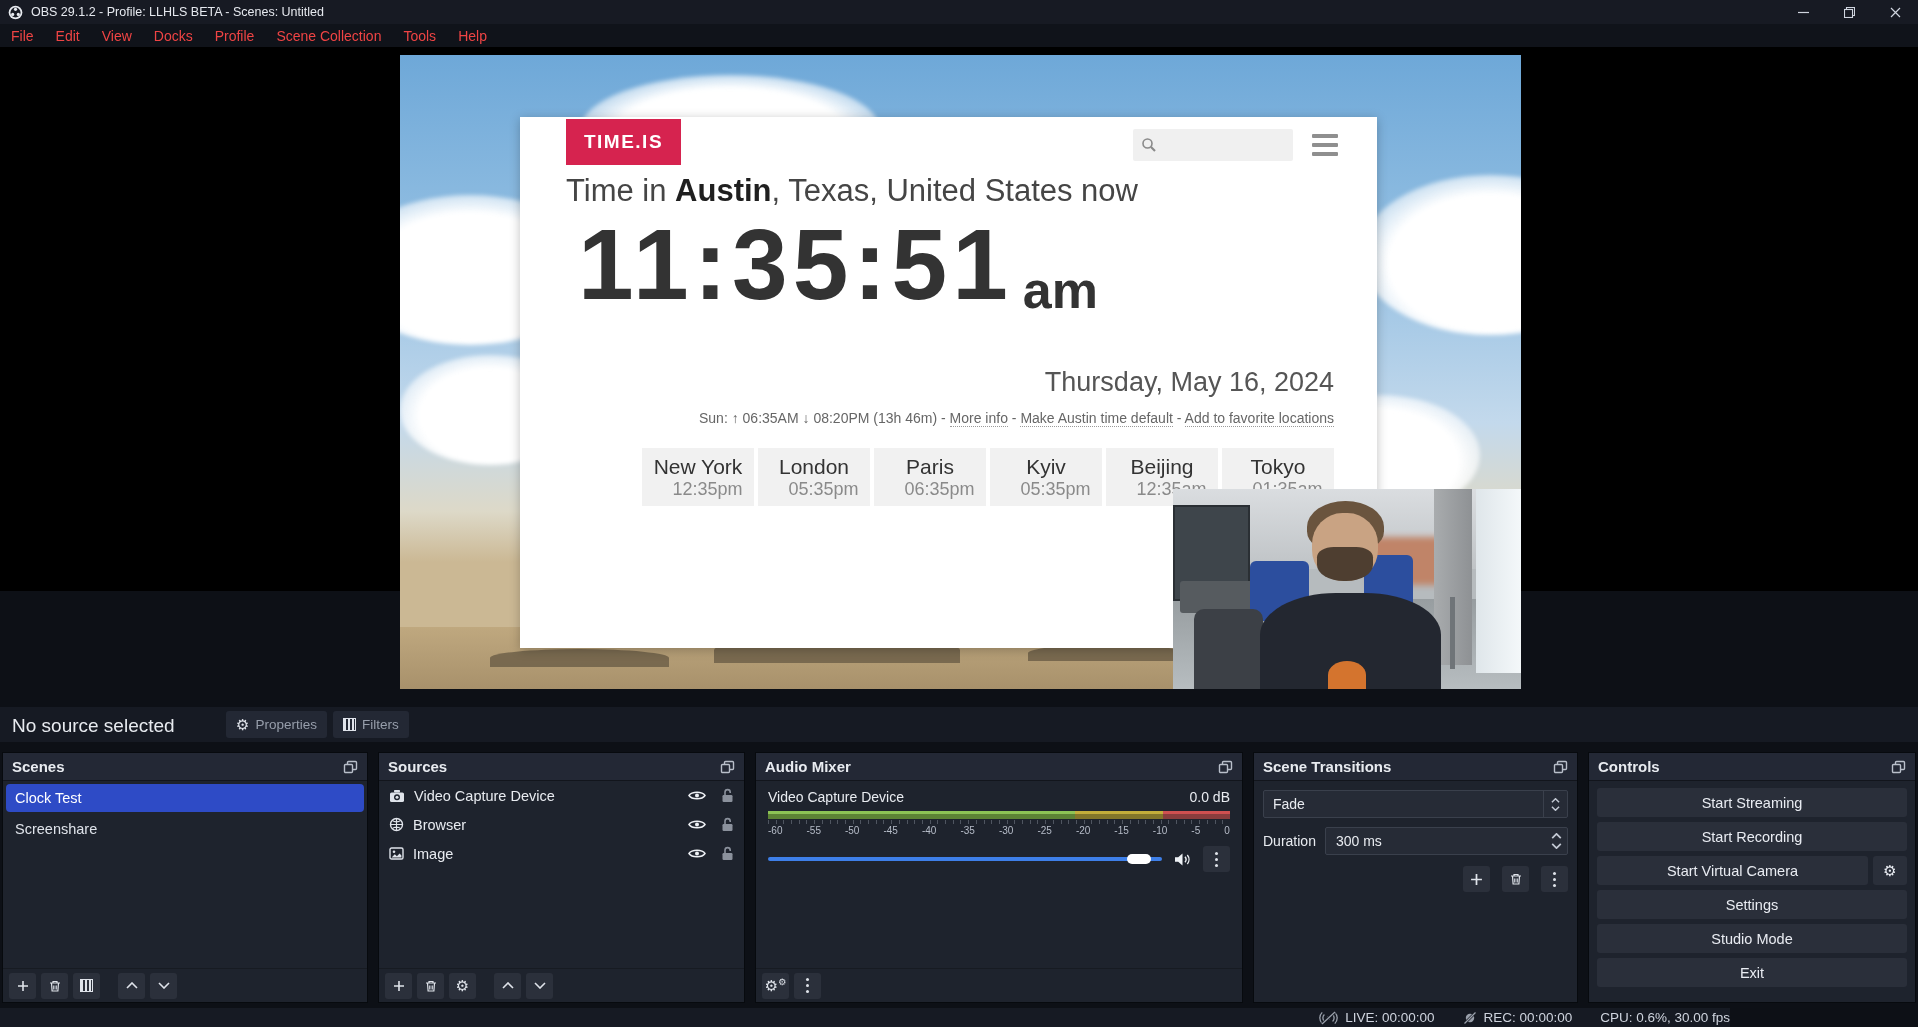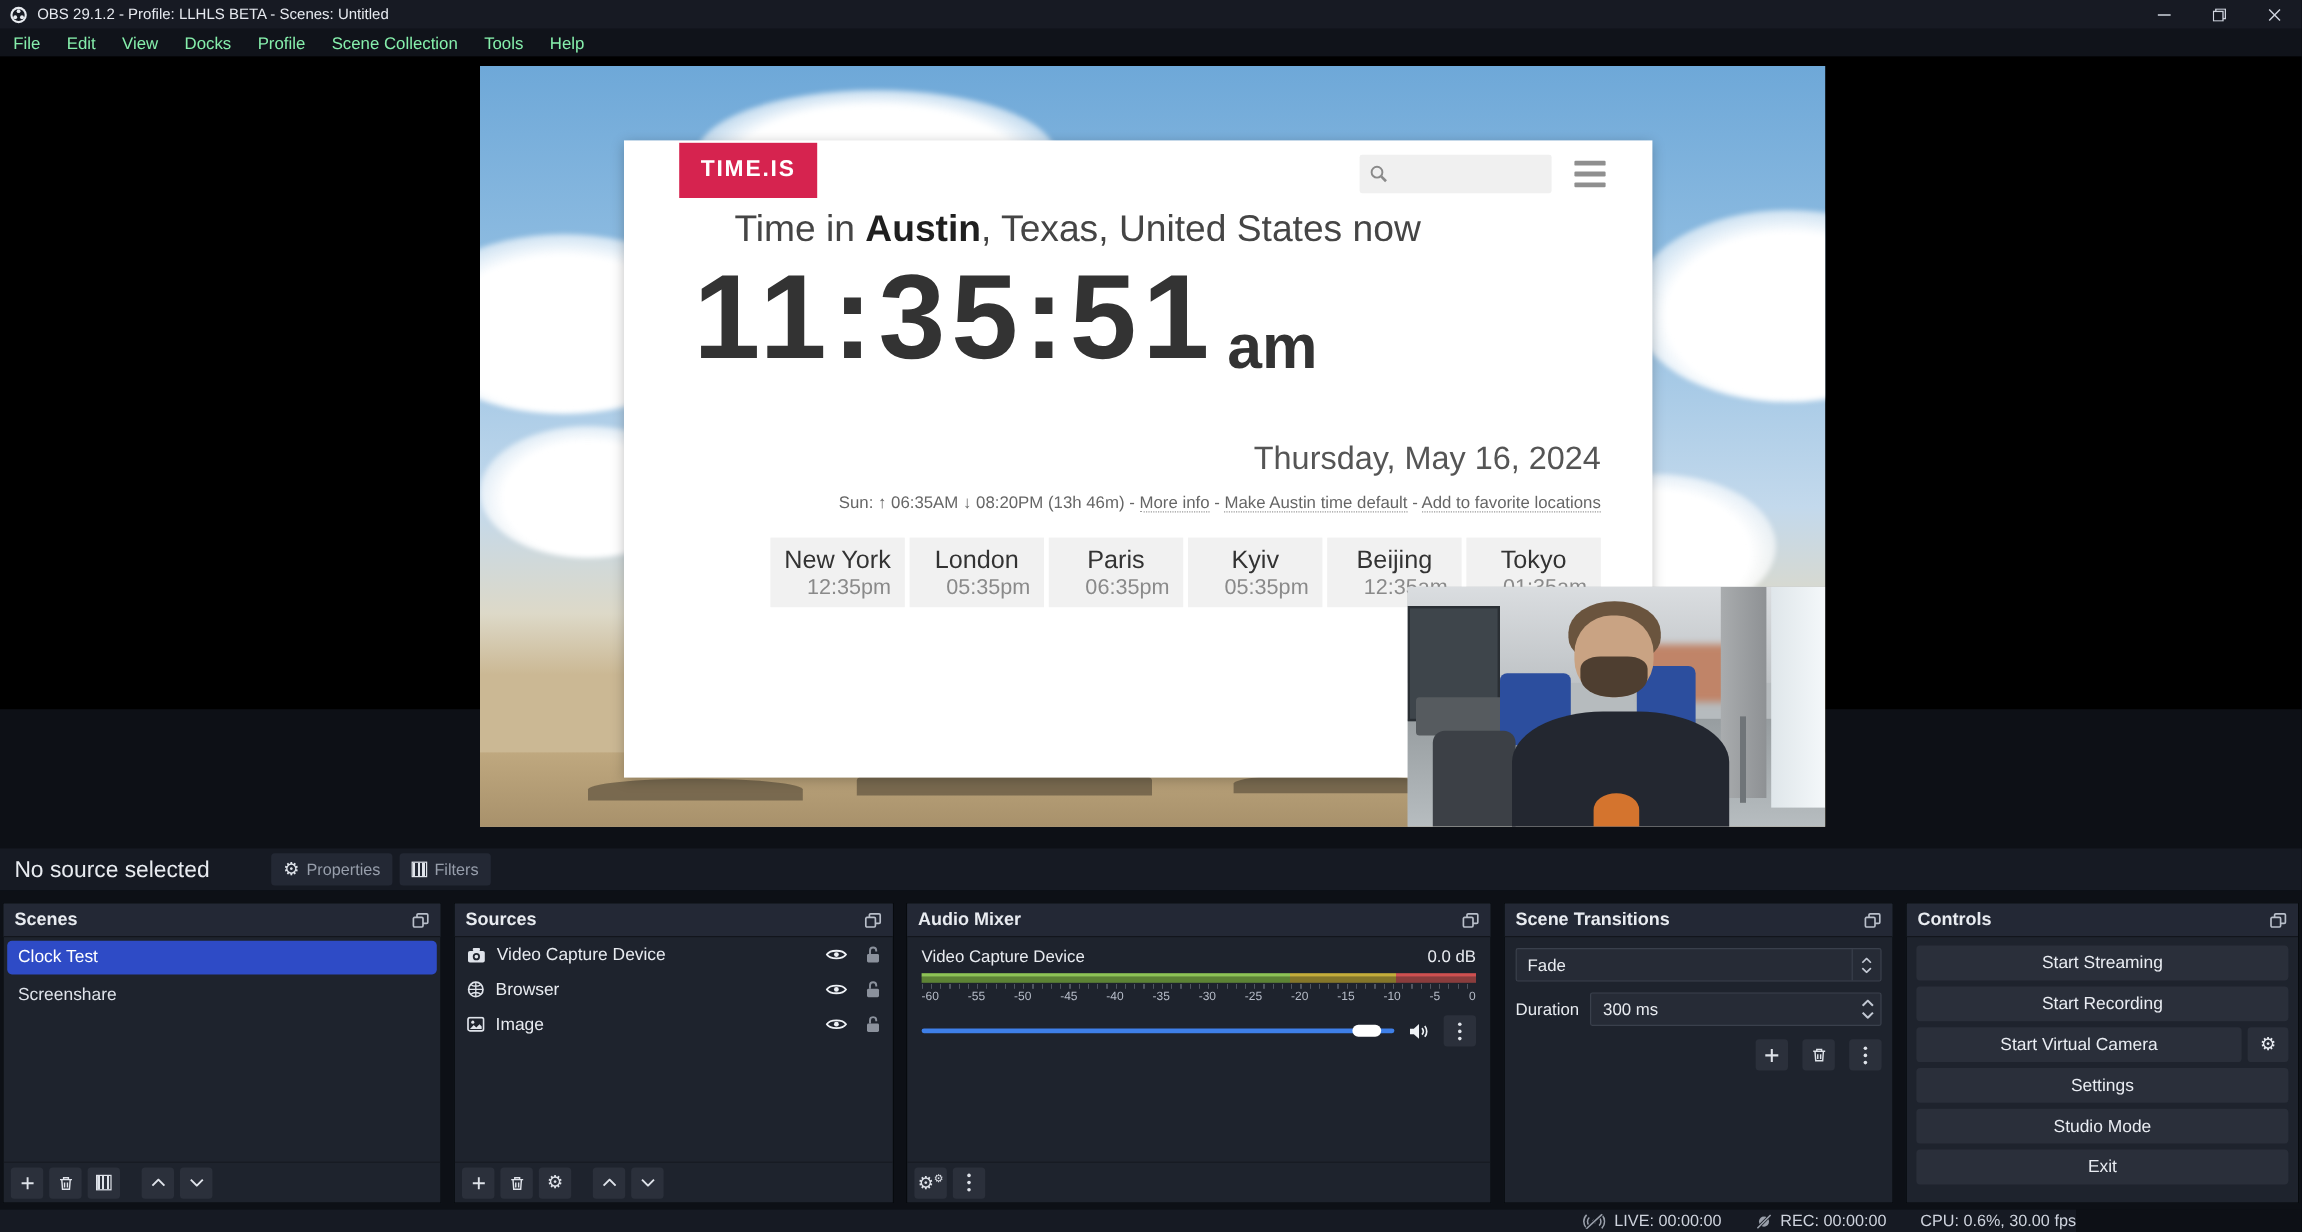--- a/index.html
+++ b/index.html
@@ -10,21 +10,21 @@
   
   .titlebar { position:absolute; left:0; top:0; width:1918px; height:24px; background:#171a23;
     display:flex; align-items:center; color:#e6e9ef; }
   .obs-logo { margin:0 8px 0 8px; }
   .win-title { font-size:12.5px; }
   .win-btns { margin-left:auto; display:flex; height:24px; }
   .win-btn { width:46px; height:24px; display:flex; align-items:center; justify-content:center; color:#cfd4de; }
 
   
   .menubar { position:absolute; left:0; top:24px; width:1918px; height:23px; background:#10131a;
-    display:flex; align-items:center; color:#86efac; font-size:14px; }
+    display:flex; align-items:center; color:#ef4444; font-size:14px; }
   .menu-item { padding:0 11px; height:23px; display:flex; align-items:center; cursor:default; }
 
   
   .canvas { position:absolute; left:0; top:47px; width:1918px; height:544px; background:#000; }
   .video { position:absolute; left:400px; top:8px; width:1121px; height:634px; overflow:hidden;
     background:linear-gradient(180deg,#6ea8d8 0%,#93bfe2 30%,#c3d9ec 58%,#ddd9c8 72%,#cbb894 80%); }
   .cloud { position:absolute; border-radius:50%; filter:blur(2px); background:
     radial-gradient(ellipse at 50% 55%, #ffffff 0 55%, rgba(255,255,255,.55) 72%, rgba(255,255,255,0) 100%); }
   .dunes { position:absolute; left:0; bottom:0; width:100%; height:62px;
     background:linear-gradient(180deg,#bfa87f,#a8916b); }
@@ -35,21 +35,21 @@
     box-shadow:0 2px 10px rgba(0,0,0,.25); }
   .tlogo { position:absolute; left:46px; top:2px; width:115px; height:46px; background:#d6234f;
     color:#fff; font-weight:bold; font-size:19px; letter-spacing:1.5px;
     display:flex; align-items:center; justify-content:center; }
   .tsearch { position:absolute; left:613px; top:12px; width:160px; height:32px; background:#f0f0f0;
     border:none; border-radius:2px; display:flex; align-items:center; padding-left:8px; color:#8a8a8a; }
   .tsearch input { border:none; background:transparent; outline:none; width:120px; font-size:14px; }
   .tburger { position:absolute; left:792px; top:17px; width:26px; height:22px;
     display:flex; flex-direction:column; justify-content:space-between; }
   .tburger span { display:block; height:4px; background:#8f8f8f; border-radius:1px; }
-  .theading { position:absolute; left:46px; top:56px; font-size:31px; color:#454545;margin-left:46px; }
+  .theading { position:absolute; left:46px; top:56px; font-size:31px; color:#454545; }
   .theading b { color:#1f1f1f; }
   .tclock { position:absolute; left:58px; top:100px; display:flex; align-items:flex-end; color:#333; }
   .tclock .digits { font-size:100px; font-weight:bold; line-height:.95; letter-spacing:5px; }
   .tclock .ampm { font-size:52px; font-weight:bold; line-height:.8; margin-left:10px; }
   .tdate { position:absolute; right:43px; top:250px; font-size:27px; color:#555; }
   .tsun { position:absolute; right:43px; top:293px; font-size:14px; color:#666; white-space:nowrap; }
   .tsun .link { border-bottom:1px dotted #9a9a9a; }
   .tcities { position:absolute; left:122px; top:331px; width:692px; display:flex; gap:4px; }
   .tcity { width:112px; background:#f1f1f1; text-align:center; padding:7px 0 6px; }
   .tcity .cname { font-size:21px; font-weight:normal; color:#333; line-height:1.15; }

